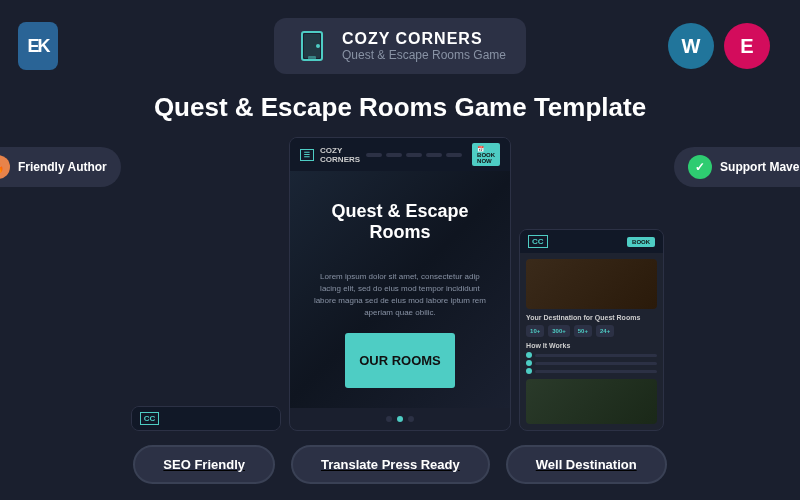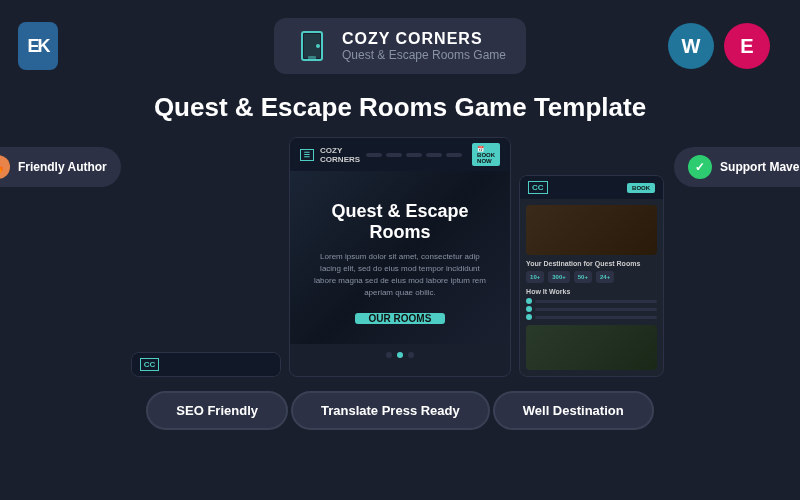--- a/index.html
+++ b/index.html
@@ -235,28 +235,29 @@
       font-weight: 800;
       margin-bottom: 8px;
     }
 
     .center-hero p {
       color: #8892a4;
       font-size: 8px;
       line-height: 1.5;
       max-width: 280px;
       margin-bottom: 14px;
+      margin-top: 20px;
     }
 
     .hero-btn {
       background: #4ecdc4;
       color: #111;
-      font-size: 10px;
-      font-weight: 700;
-      padding: 0 14px;
+      font-size: 13px;
+      font-weight: 700;
+      padding: 20px 14px;
       border-radius: 3px;
     }
 
     .hero-dots {
       display: flex;
       gap: 5px;
       justify-content: center;
       padding: 8px 0;
     }
 
@@ -400,22 +401,23 @@
       height: 45px;
       background: linear-gradient(135deg, #2a3a2a, #1a2818);
       border-radius: 4px;
       margin-top: 5px;
     }
 
     
     .bottom-badges {
       display: flex;
       justify-content: center;
-      gap: 3px;
+      gap: 16px;
       padding: 14px 30px 0;
+      text-decoration: underline;
     }
 
     .bottom-badge {
       background: #2c3145;
       border: 2px solid #3a4155;
       border-radius: 30px;
       padding: 10px 28px;
       color: white;
       font-size: 13px;
       font-weight: 700;

